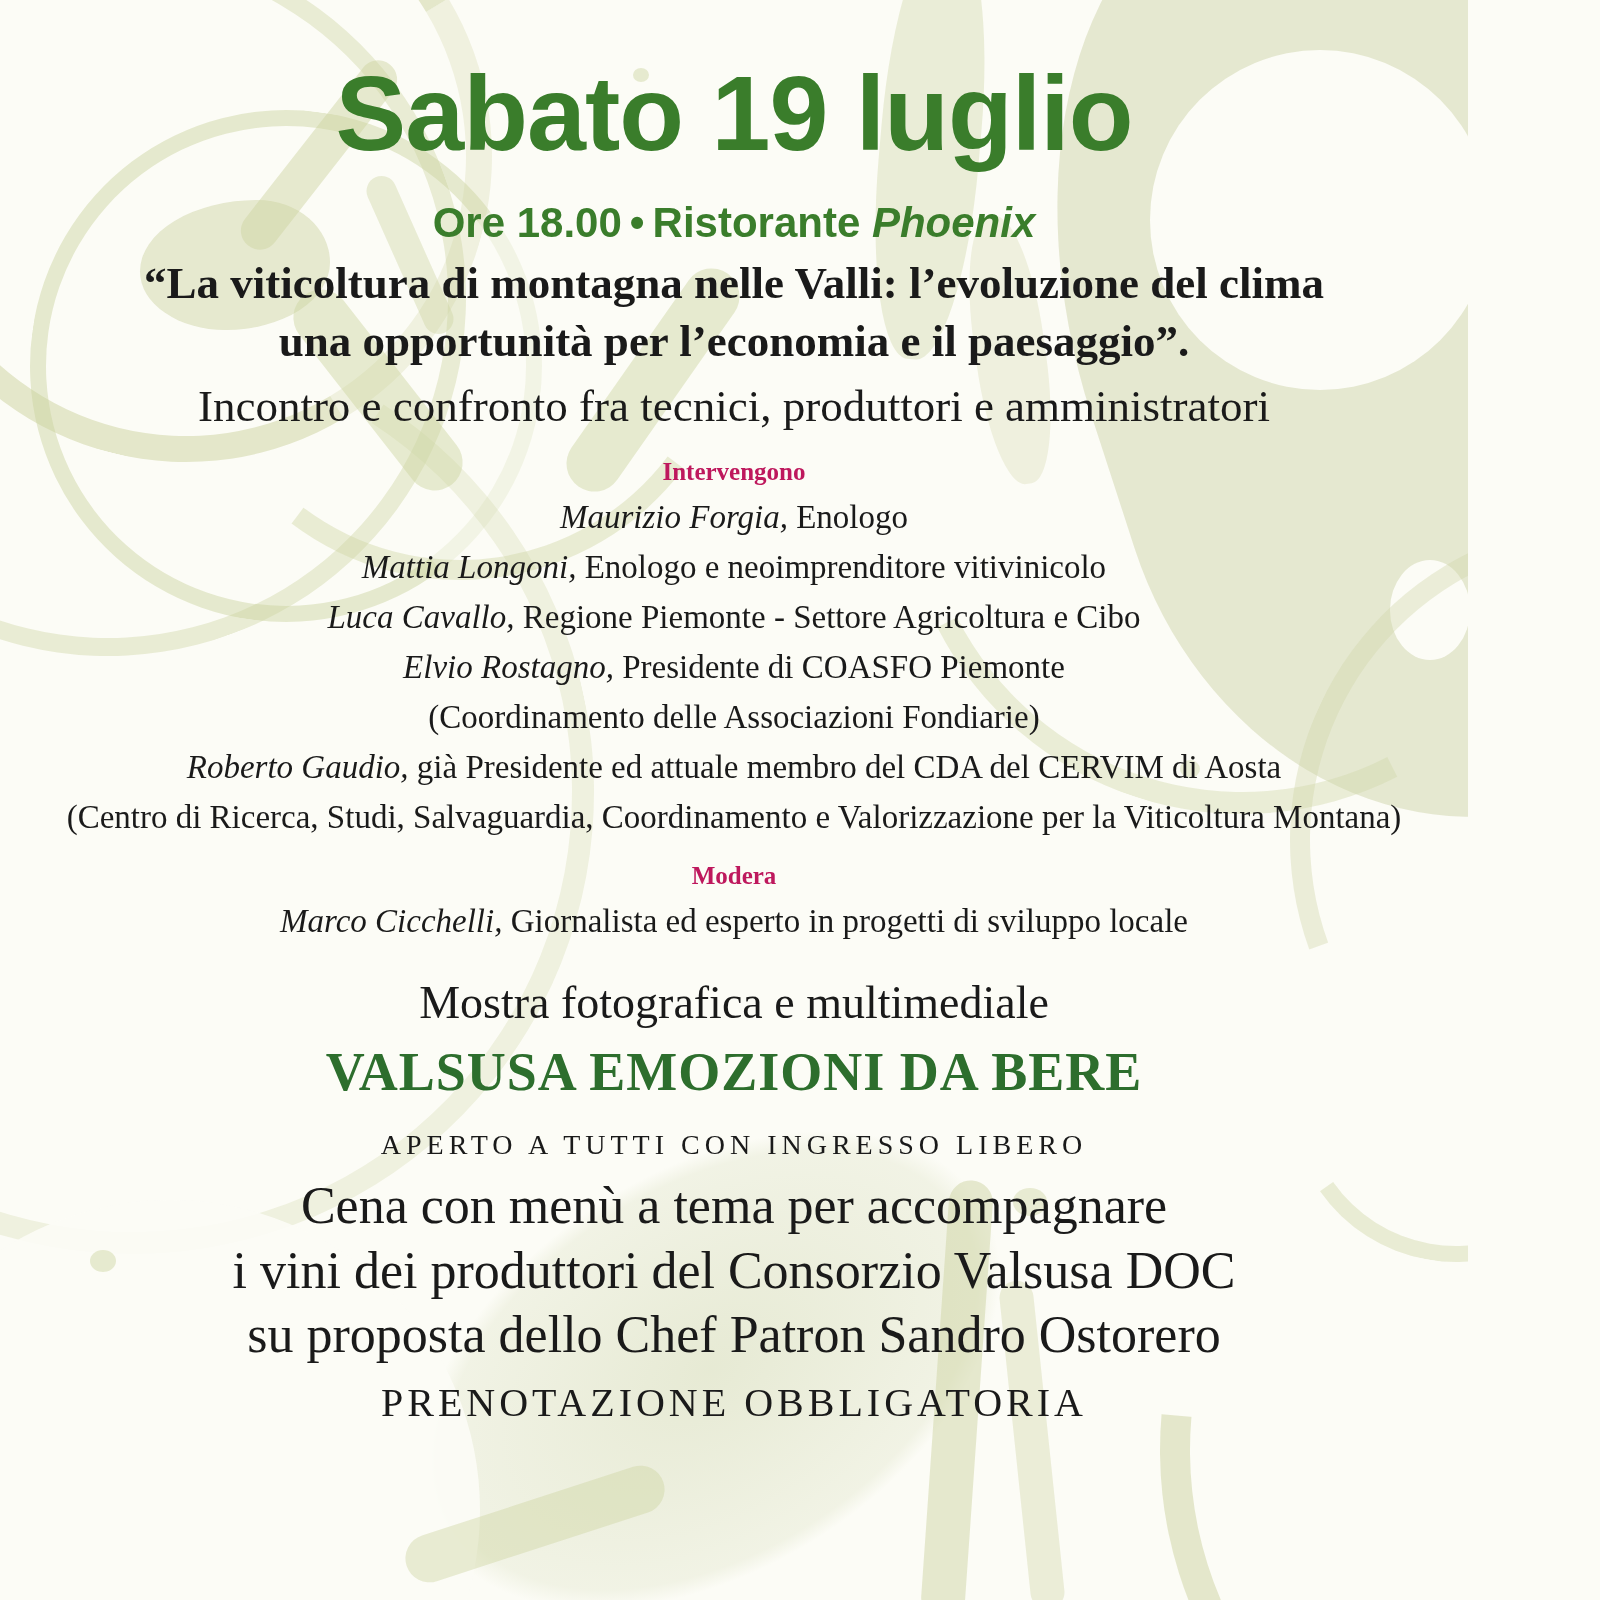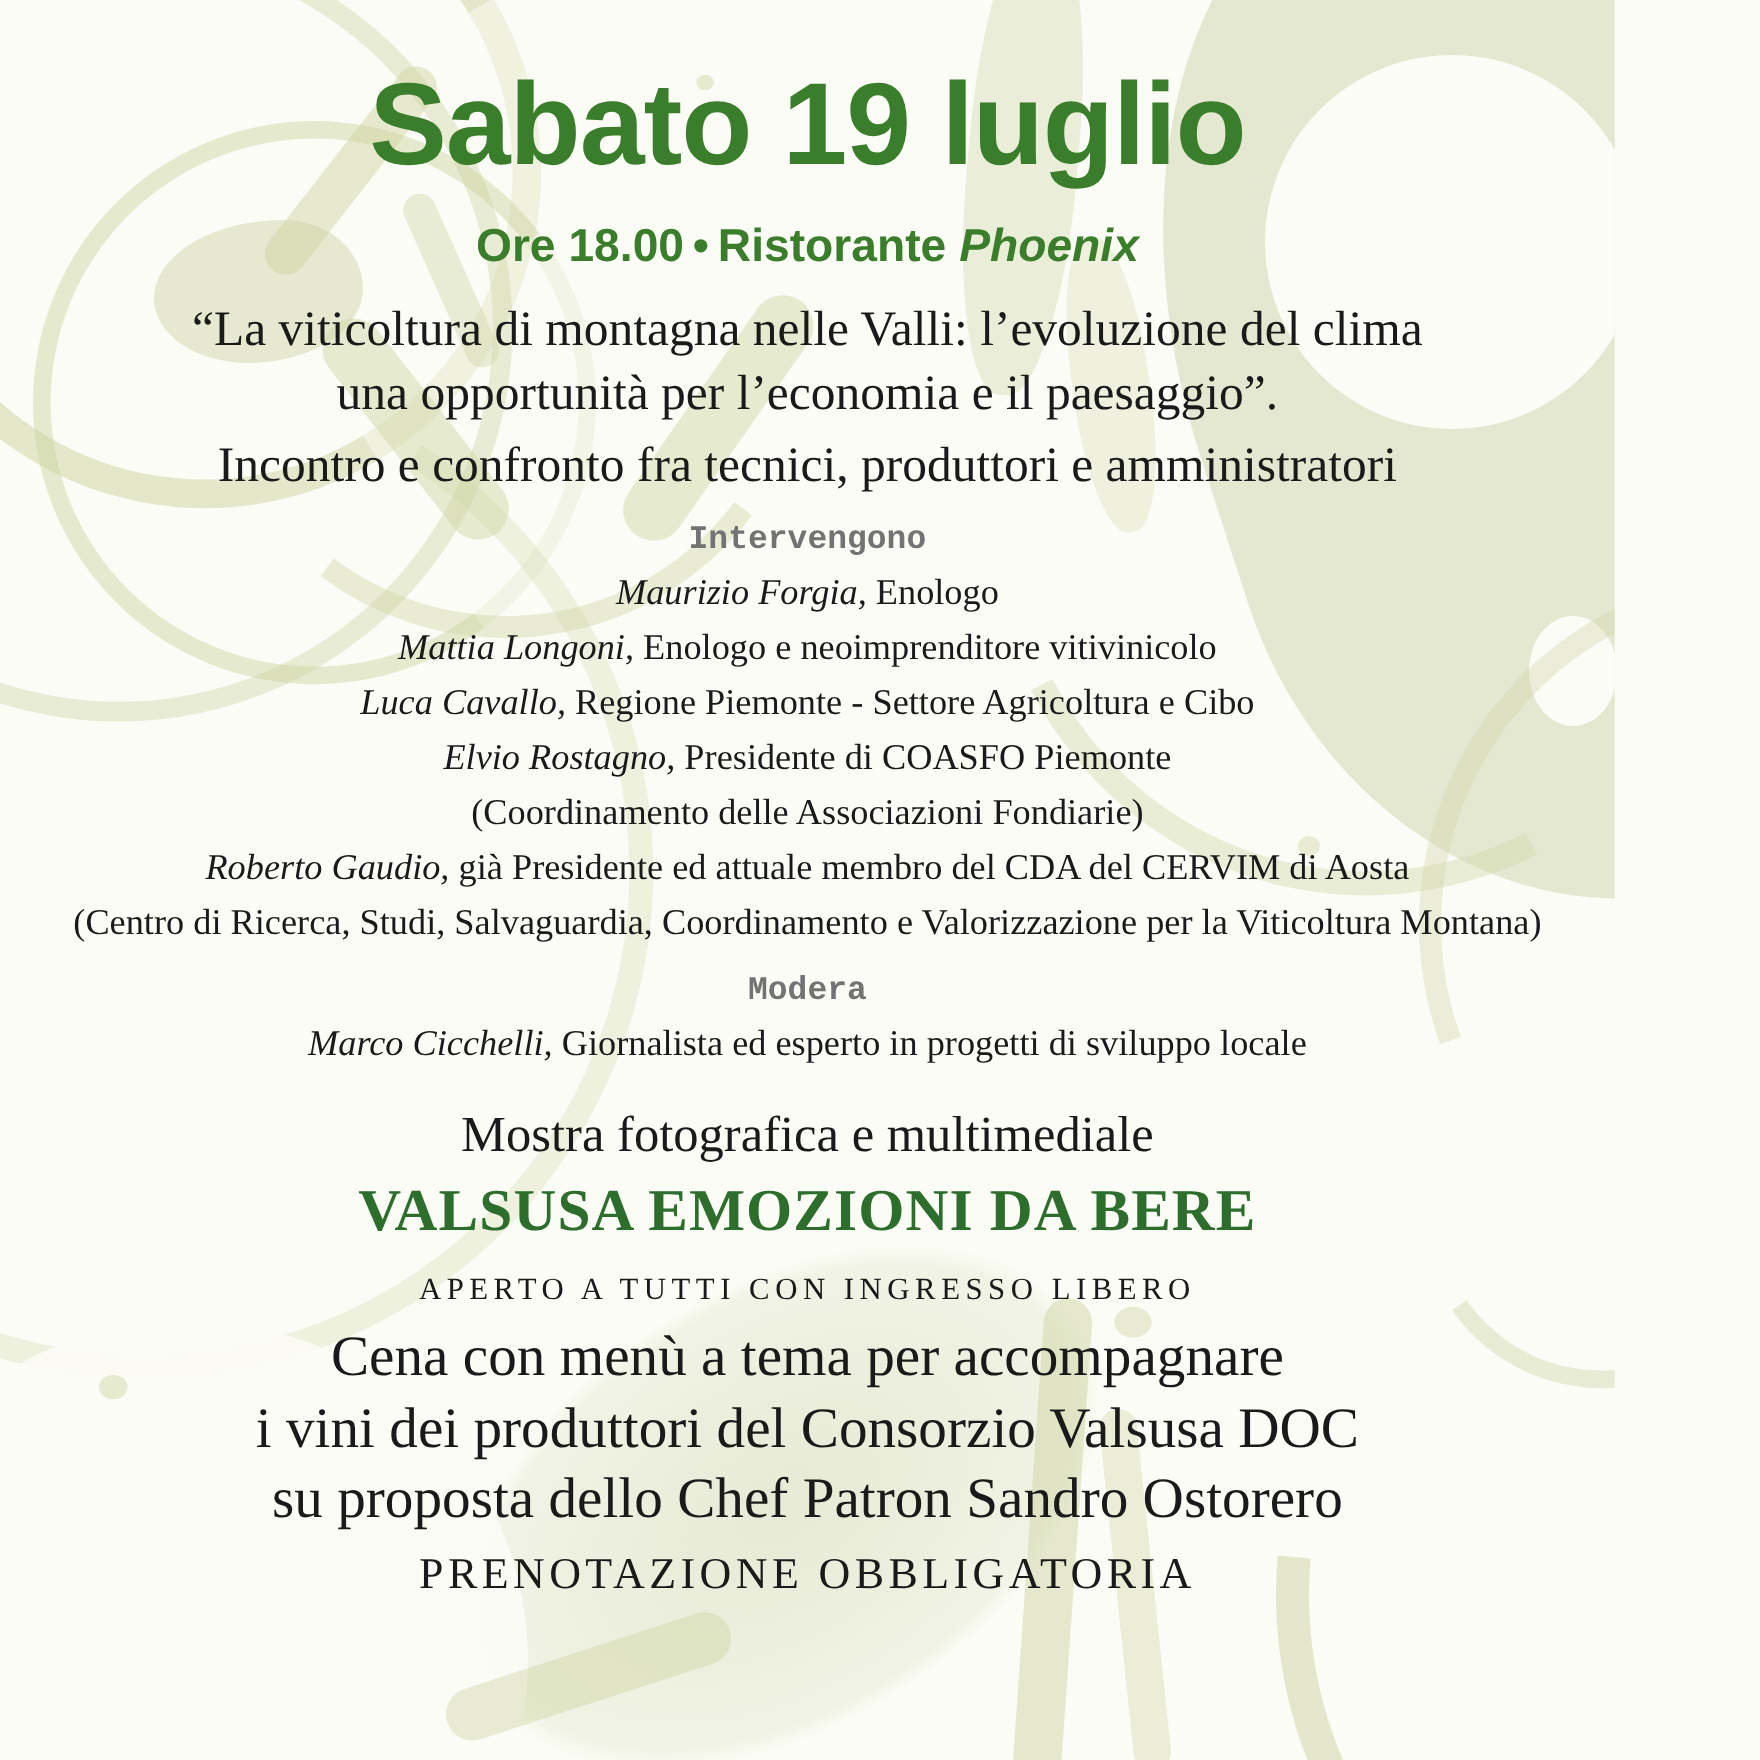--- a/index.html
+++ b/index.html
@@ -53,23 +53,23 @@
     font-family:"Liberation Sans","DejaVu Sans",sans-serif;
     font-weight:bold;font-size:106px;line-height:1.05;
     color:#3a7d2b;margin:0;letter-spacing:-1px;
   }
   .time-venue{
     font-family:"Liberation Sans","DejaVu Sans",sans-serif;
     font-weight:bold;font-size:42px;color:#3a7d2b;margin-top:30px;
   }
   .time-venue .bullet{margin:0 8px;}
   .time-venue .venue-name{font-style:italic;}
-  .quote{font-weight:normal;font-size:45px;line-height:1.28;margin-top:24px;white-space:nowrap;}
+  .quote{font-weight:bold;font-size:45px;line-height:1.28;margin-top:8px;white-space:nowrap;}
   .subtitle{font-size:45px;margin-top:10px;white-space:nowrap;}
-  .sec-heading{font-weight:bold;font-size:30px;color:#737373;margin-top:26px;font-family:Liberation Mono, monospace;}
+  .sec-heading{font-weight:bold;font-size:25px;color:#be185d;margin-top:26px;}
   .person-line{font-size:33px;margin-top:13px;white-space:nowrap;}
   .person-line .pname{font-style:italic;}
   .note-line{font-size:33px;margin-top:13px;white-space:nowrap;}
   .exh-intro{font-size:46px;margin-top:36px;}
   .exh-title{font-weight:bold;font-size:54px;color:#2d6e2d;margin-top:12px;letter-spacing:1px;}
   .exh-admission{font-size:28px;margin-top:26px;letter-spacing:5px;font-weight:bold;font-weight:normal;}
   .dinner-time{
     font-family:"Liberation Sans","DejaVu Sans",sans-serif;
     font-weight:bold;font-size:43px;color:#3a7d2b;margin-top:62px;
   }

